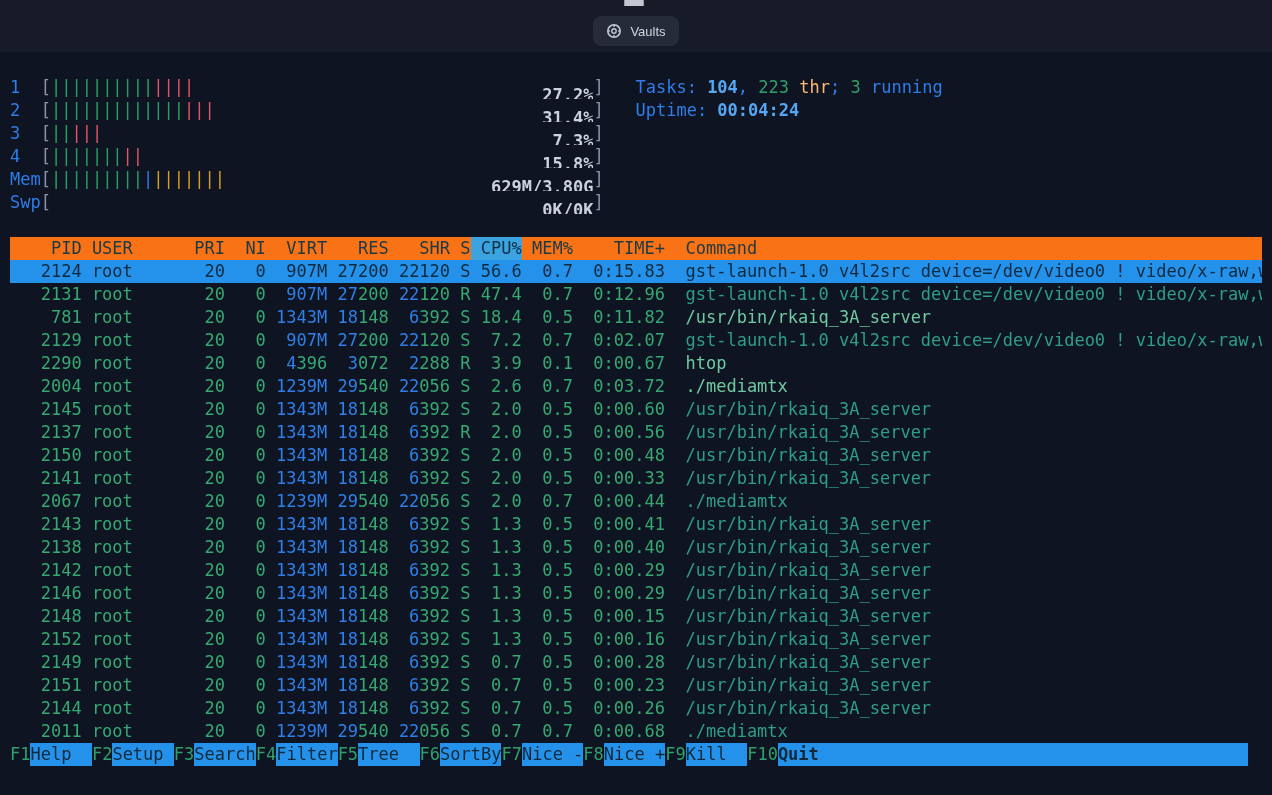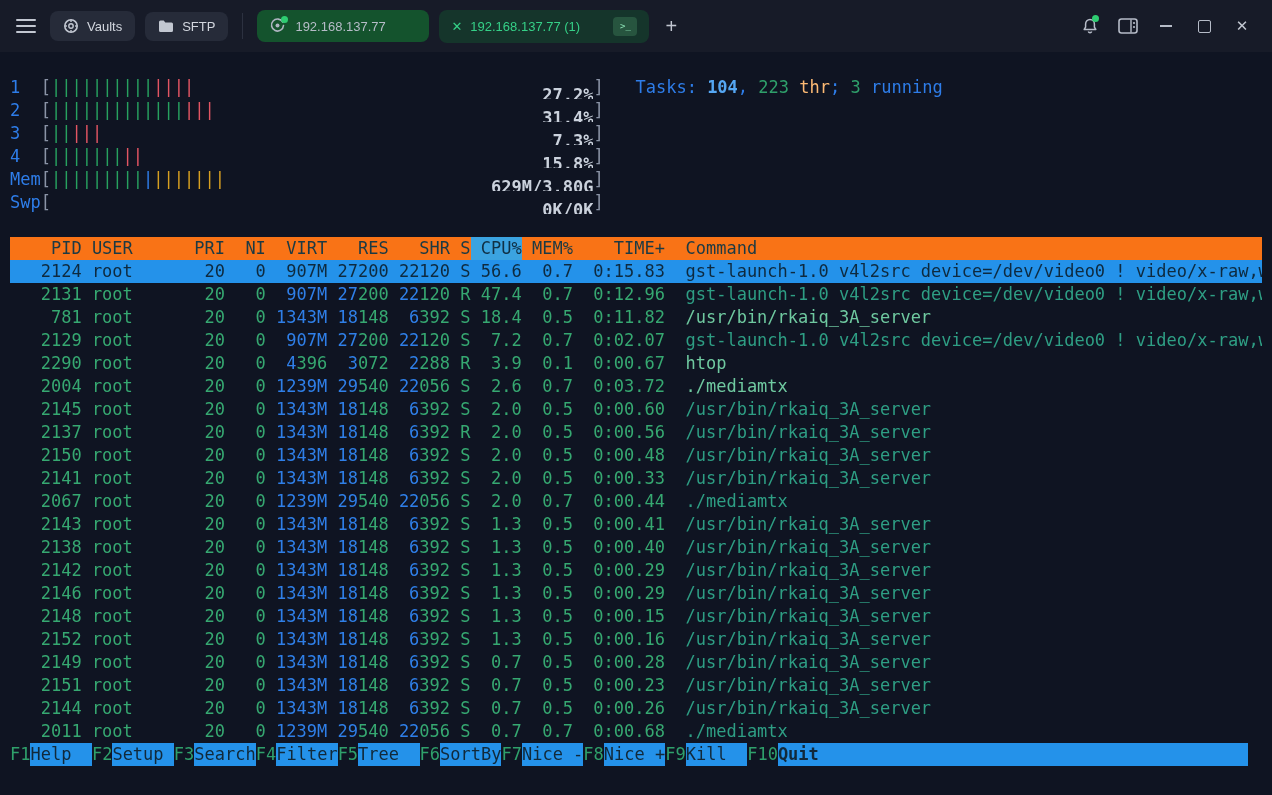--- a/index.html
+++ b/index.html
@@ -1,19 +1,19 @@
 <!DOCTYPE html>
 <html><head>
 <meta charset="utf-8">
 <style>
   html,body{margin:0;padding:0;background:#0b0e16;}
   .window{width:1272px;height:795px;background:#171b28;overflow:hidden;position:relative;
           font-family:"Liberation Sans",sans-serif;}
   
-  .topbar{height:52px;display:flex;align-items:center;padding:0 16px;gap:10px;}
+  .topbar{height:52px;display:flex;align-items:center;padding:0 16px;gap:10px;flex-direction:column;}
   .hamburger{width:20px;height:14px;display:flex;flex-direction:column;justify-content:space-between;cursor:pointer;margin-right:4px;}
   .hamburger i{display:block;height:2px;background:#c2c7d1;border-radius:1px;}
   .chip{display:flex;align-items:center;gap:8px;background:#262b39;border-radius:8px;
         padding:7px 13px;color:#d2d6de;font-size:13px;}
   .sep{width:1px;height:26px;background:#2c3140;margin:0 4px;}
   .tab{display:flex;align-items:center;gap:8px;border-radius:8px;padding:7px 12px;font-size:13px;}
   .tab.inactive{background:#14532d;color:#b6bcc8;min-width:148px;}
   .tab.active{background:#15352b;color:#35d087;min-width:186px;}
   .tab .x{color:#35d087;font-size:13px;line-height:1;}
   .badge{margin-left:auto;width:24px;height:19px;background:#27553f;border-radius:4px;
@@ -187,20 +187,21 @@
   <div class="meter-line">
     <span class="meter-label">Mem</span><span class="bracket">[</span><span class="meter-inner"><span class="bars"><span class="bar-green">|||||||||</span><span class="bar-blue">|</span><span class="bar-yellow">|||||||</span></span><span class="meter-value">629M/3.80G</span></span><span class="bracket">]</span>
   </div>
 
   <div class="meter-line">
     <span class="meter-label">Swp</span><span class="bracket">[</span><span class="meter-inner"><span class="bars"></span><span class="meter-value">0K/0K</span></span><span class="bracket">]</span>
   </div>
 </div>
       <div class="info-col">
           <div class="info-line"><span class="seg-blue">Tasks: </span><span class="seg-boldblue">104</span><span class="seg-blue">, </span><span class="seg-green">223</span><span class="seg-dim"> thr</span><span class="seg-blue">; </span><span class="seg-green">3</span><span class="seg-blue"> running</span></div>
+          <div class="info-line"><span class="seg-blue">Uptime: </span><span class="seg-boldblue">00:04:24</span></div>
         </div>
     </div>
 
     <div class="table">
       <div class="trow thead"><span class="c-pid">PID</span><span class="c-user">USER</span><span class="c-pri">PRI</span><span class="c-ni">NI</span><span class="c-virt">VIRT</span><span class="c-res">RES</span><span class="c-shr">SHR</span><span class="c-s">S</span><span class="c-cpu sort">CPU%</span><span class="c-mem">MEM%</span><span class="c-time">TIME+</span><span class="c-cmd">Command</span></div>
       <div>
           <div class="trow prow selected"><span class="c-pid">2124</span><span class="c-user">root</span><span class="c-pri">20</span><span class="c-ni">0</span><span class="c-virt">907M</span><span class="c-res">27200</span><span class="c-shr">22120</span><span class="c-s">S</span><span class="c-cpu">56.6</span><span class="c-mem">0.7</span><span class="c-time">0:15.83</span><span class="c-cmd">gst-launch-1.0 v4l2src device=/dev/video0 ! video/x-raw,wid</span></div>
           <div class="trow prow"><span class="c-pid">2131</span><span class="c-user">root</span><span class="c-pri">20</span><span class="c-ni">0</span><span class="c-virt"><span class="mb">907M</span></span><span class="c-res"><span class="mb">27</span><span>200</span></span><span class="c-shr"><span class="mb">22</span><span>120</span></span><span class="c-s">R</span><span class="c-cpu">47.4</span><span class="c-mem">0.7</span><span class="c-time">0:12.96</span><span class="c-cmd">gst-launch-1.0 v4l2src device=/dev/video0 ! video/x-raw,wid</span></div>
           <div class="trow prow"><span class="c-pid">781</span><span class="c-user">root</span><span class="c-pri">20</span><span class="c-ni">0</span><span class="c-virt"><span class="mb">1343M</span></span><span class="c-res"><span class="mb">18</span><span>148</span></span><span class="c-shr"><span class="mb">6</span><span>392</span></span><span class="c-s">S</span><span class="c-cpu">18.4</span><span class="c-mem">0.5</span><span class="c-time">0:11.82</span><span class="c-cmd bright">/usr/bin/rkaiq_3A_server</span></div>
           <div class="trow prow"><span class="c-pid">2129</span><span class="c-user">root</span><span class="c-pri">20</span><span class="c-ni">0</span><span class="c-virt"><span class="mb">907M</span></span><span class="c-res"><span class="mb">27</span><span>200</span></span><span class="c-shr"><span class="mb">22</span><span>120</span></span><span class="c-s">S</span><span class="c-cpu">7.2</span><span class="c-mem">0.7</span><span class="c-time">0:02.07</span><span class="c-cmd">gst-launch-1.0 v4l2src device=/dev/video0 ! video/x-raw,wid</span></div>

